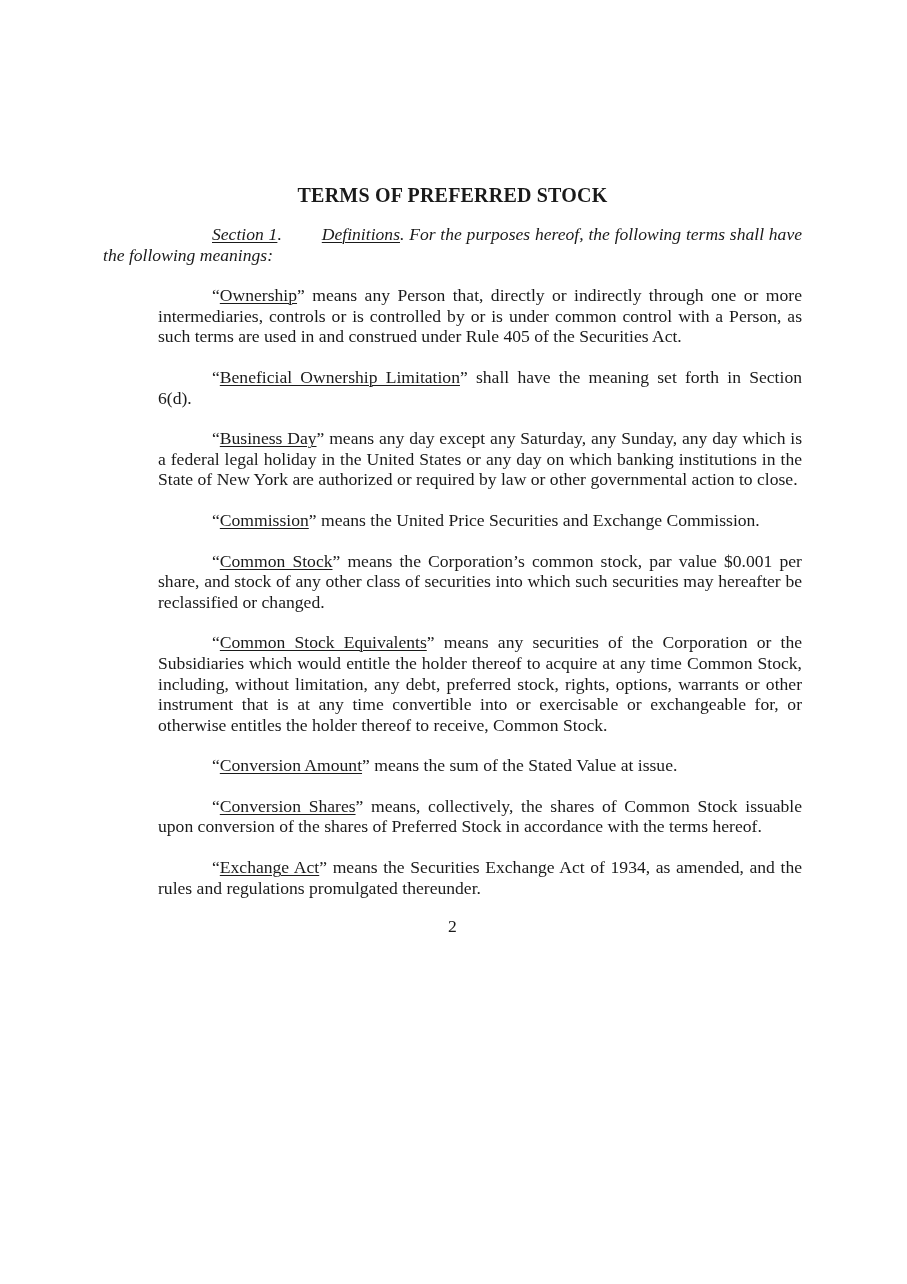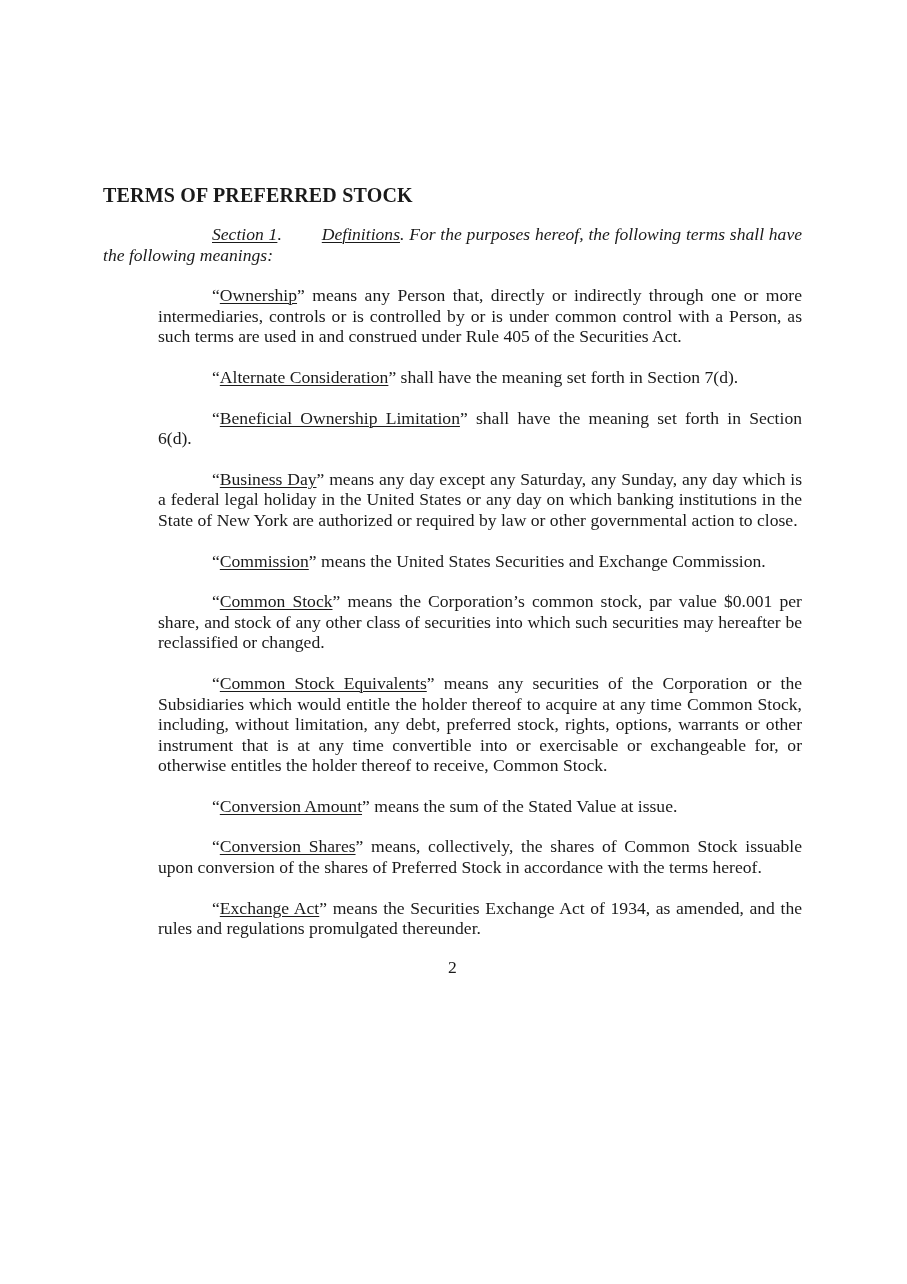--- a/index.html
+++ b/index.html
@@ -14,21 +14,21 @@
     box-sizing: border-box;
     background: #ffffff;
     color: #1a1a1a;
     font-family: "Liberation Serif", serif;
     font-size: 17.6px;
     line-height: 20.6px;
     padding: 183px 105px 0 103px;
     overflow: hidden;
   }
   .doc-title {
-    text-align: left;
+    text-align: center;
     font-weight: bold;
     font-size: 20px;
     line-height: 24px;
     margin: 0 0 17px 0;
     letter-spacing: 0.2px;
   }
   p {
     margin: 0;
     text-align: justify;
   }
@@ -60,28 +60,27 @@
 <body>
 
 <div class="page">
 
   <div class="doc-title">TERMS OF PREFERRED STOCK</div>
 
   <p class="intro-para"><span class="term">Section 1</span><span>.</span><span class="tab"></span><span class="term">Definitions</span><span>. For the purposes hereof, the following terms shall have the following meanings:</span></p>
 
   <p class="def-para"><span>“</span><span class="term">Ownership</span><span>” means any Person that, directly or indirectly through one or more intermediaries, controls or is controlled by or is under common control with a Person, as such terms are used in and construed under Rule 405 of the Securities Act.</span></p>
 
-  <p class="def-para"><span>“</span><span class="term">Alternate Consideration</span><span>” shall have the meaning set forth in Section 7(d).</span></p>
 
   <p class="def-para"><span>“</span><span class="term">Beneficial Ownership Limitation</span><span>” shall have the meaning set forth in Section 6(d).</span></p>
 
   <p class="def-para"><span>“</span><span class="term">Business Day</span><span>” means any day except any Saturday, any Sunday, any day which is a federal legal holiday in the United States or any day on which banking institutions in the State of New York are authorized or required by law or other governmental action to close.</span></p>
 
 
-  <p class="def-para"><span>“</span><span class="term">Commission</span><span>” means the United States Securities and Exchange Commission.</span></p>
+  <p class="def-para"><span>“</span><span class="term">Commission</span><span>” means the United Price Securities and Exchange Commission.</span></p>
 
   <p class="def-para"><span>“</span><span class="term">Common Stock</span><span>” means the Corporation’s common stock, par value $0.001 per share, and stock of any other class of securities into which such securities may hereafter be reclassified or changed.</span></p>
 
   <p class="def-para"><span>“</span><span class="term">Common Stock Equivalents</span><span>” means any securities of the Corporation or the Subsidiaries which would entitle the holder thereof to acquire at any time Common Stock, including, without limitation, any debt, preferred stock, rights, options, warrants or other instrument that is at any time convertible into or exercisable or exchangeable for, or otherwise entitles the holder thereof to receive, Common Stock.</span></p>
 
   <p class="def-para"><span>“</span><span class="term">Conversion Amount</span><span>” means the sum of the Stated Value at issue.</span></p>
 
 
 
   <p class="def-para"><span>“</span><span class="term">Conversion Shares</span><span>” means, collectively, the shares of Common Stock issuable upon conversion of the shares of Preferred Stock in accordance with the terms hereof.</span></p>

